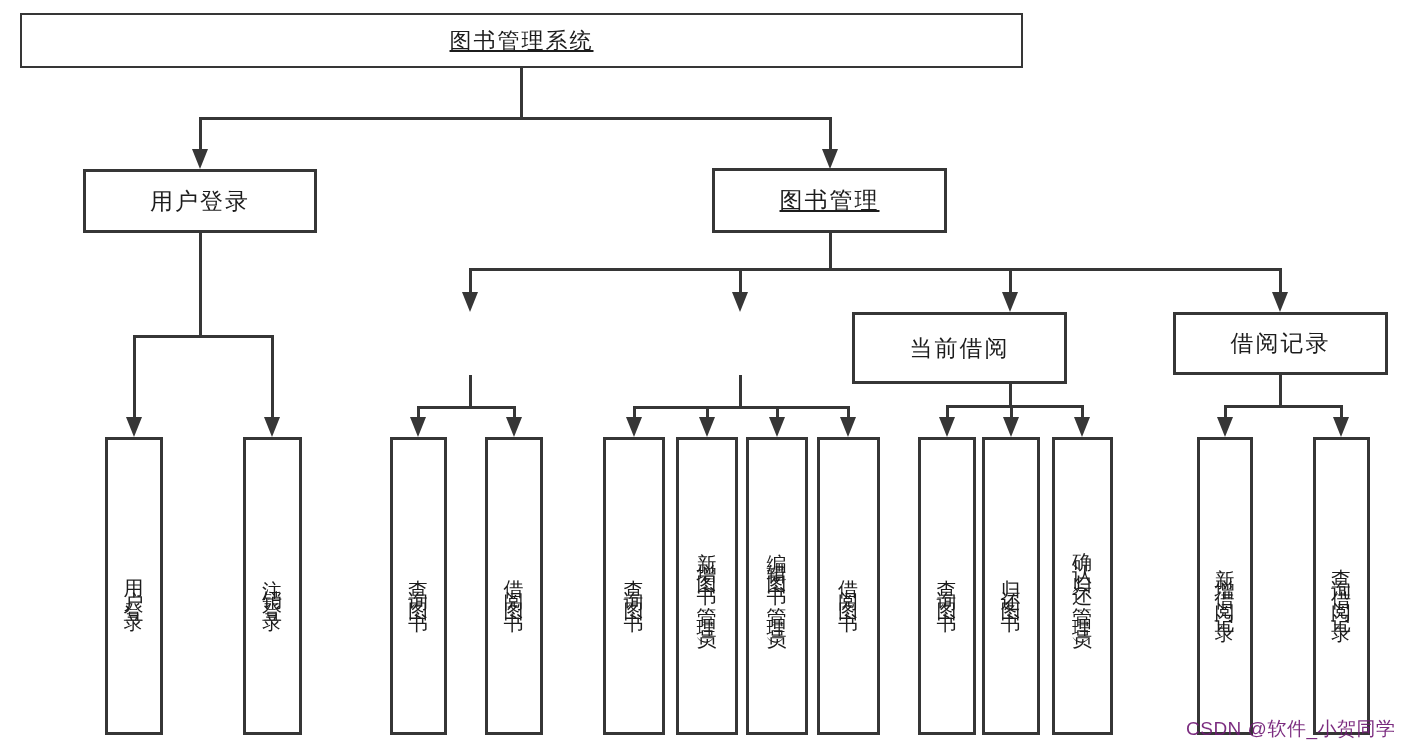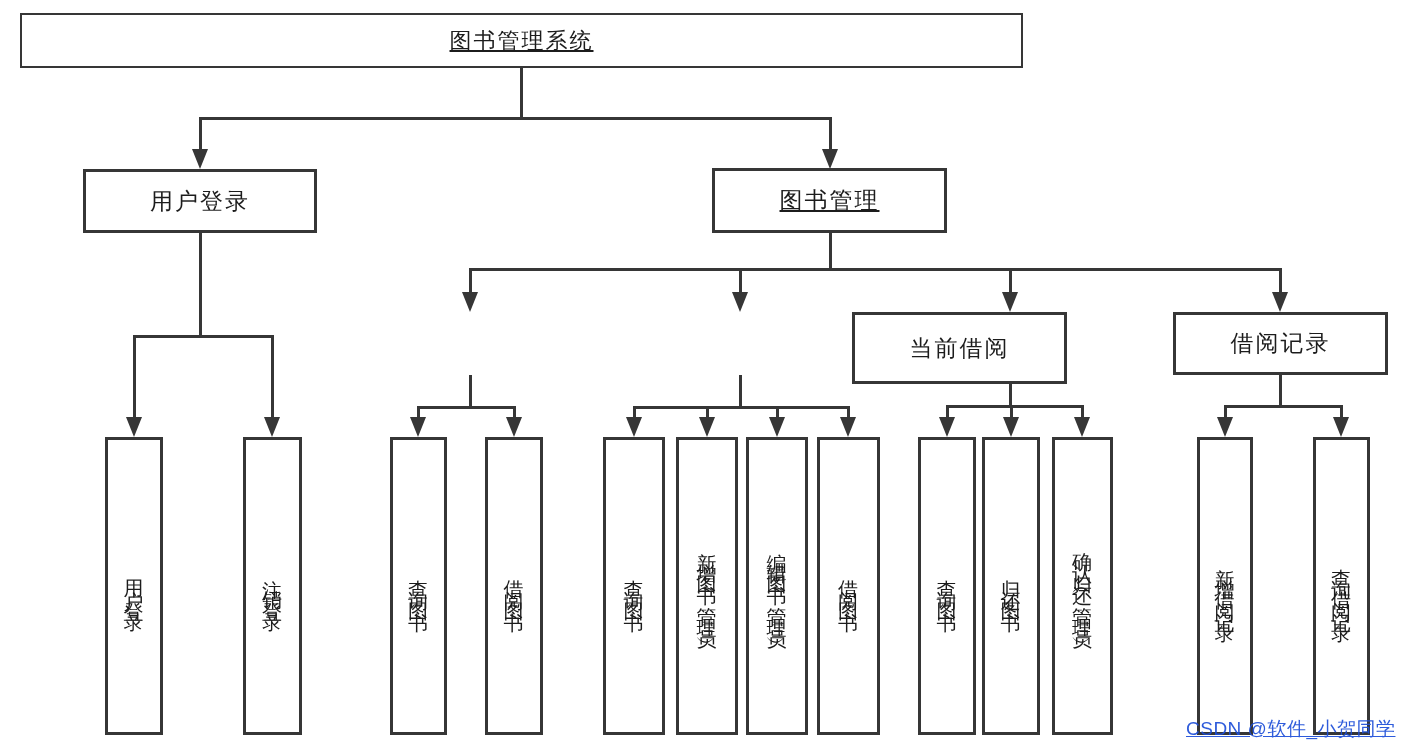--- a/index.html
+++ b/index.html
@@ -23,23 +23,22 @@
     font-size:20px;letter-spacing:11px;line-height:1;
   }
   .vline,.hline{position:absolute;background:#363636;z-index:1;}
   .arrow{
     position:absolute;width:0;height:0;z-index:1;
     border-left:8px solid transparent;border-right:8px solid transparent;
     border-top:20px solid #363636;
   }
   .watermark{
     position:absolute;left:1186px;top:716px;z-index:6;
-    font-size:19px;letter-spacing:0.5px;color:#1d4ed8;opacity:0.92;
+    font-size:19px;letter-spacing:0.5px;color:#701a75;opacity:0.92;
     white-space:nowrap;
-    text-decoration:underline;
   }
 </style>
 </head>
 <body>
 
 <div class="stage" id="stage">
   <div class="watermark">CSDN @软件_小贺同学</div>
 <div class="vline" style="left: 519.5px; top: 68px; width: 3px; height: 51.5px;"></div>
     <div class="hline" style="left: 198.5px; top: 116.5px; width: 633px; height: 3px;"></div>
     <div class="vline" style="left: 198.5px; top: 118px; width: 3px; height: 33px;"></div>

